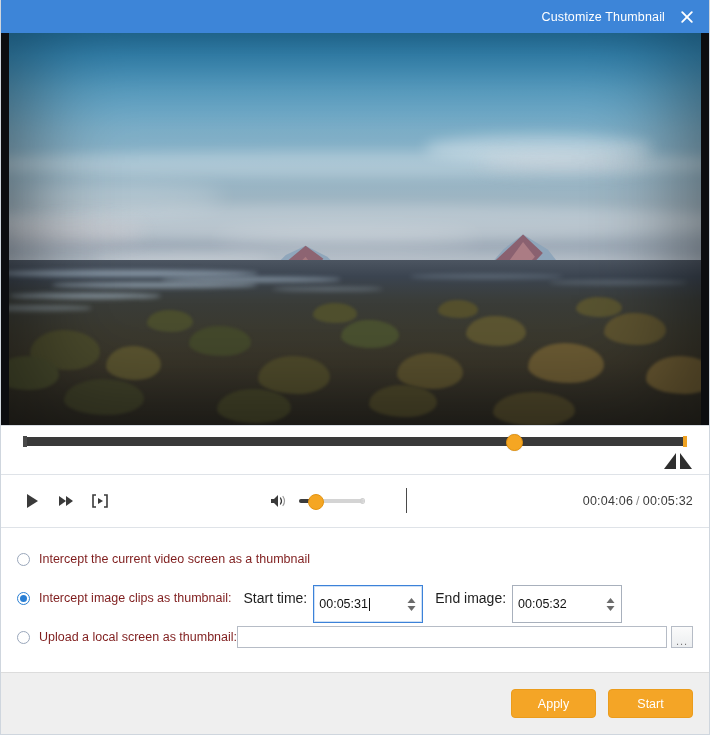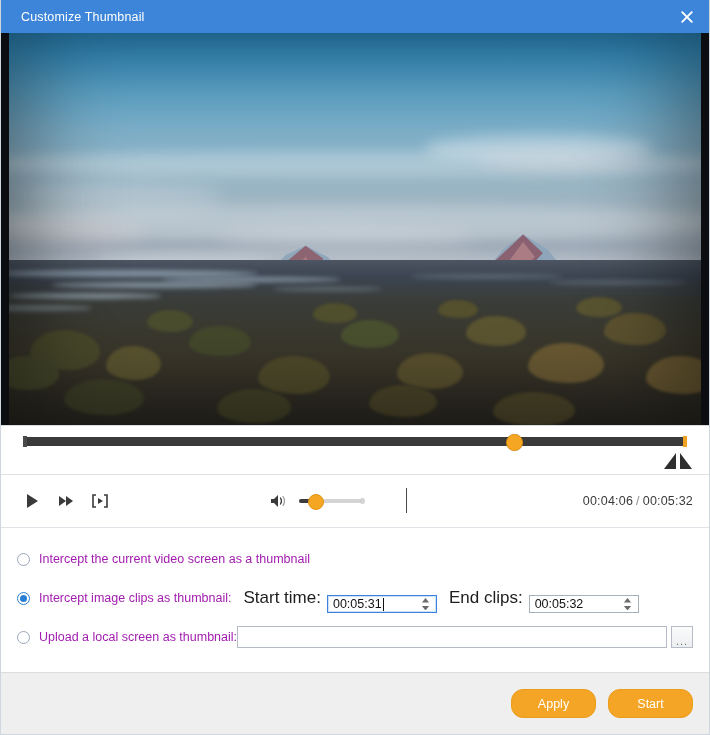--- a/index.html
+++ b/index.html
@@ -28,21 +28,21 @@
     border-bottom: 1px solid #cfd6de;
   }
 
   
   .titlebar {
     height: 33px;
     min-height: 33px;
     background: #3d85d8;
     display: flex;
     align-items: center;
-    justify-content: space-between;
+    justify-content: flex-end;
     padding: 0 0 0 20px;
     box-sizing: border-box;
   }
   .titlebar-title {
     color: #ffffff;
     font-size: 12.5px;
     letter-spacing: .15px;
   }
   .close-btn {
     width: 44px;
@@ -317,36 +317,36 @@
     content: "";
     position: absolute;
     left: 50%; top: 50%;
     width: 7px; height: 7px;
     margin: -3.5px 0 0 -3.5px;
     border-radius: 50%;
     background: #2a7fd4;
   }
   .opt-label {
     font-size: 12.5px;
-    color: #a21caf;
+    color: #7f1d1d;
     white-space: nowrap;
   }
   .field-label {
-    font-size: 17px;
+    font-size: 14px;
     color: #1d1d1d;
     margin-left: 12px;
     margin-right: 6px;
     white-space: nowrap;
   }
 
   
   .spin {
     position: relative;
     width: 110px;
-    height: 18px;
+    height: 38px;
     background: #fff;
     border: 1px solid #a8b0bc;
     box-sizing: border-box;
     display: flex;
     align-items: center;
     margin-top: 12px;
   }
   .spin.focused {
     border: 1px solid #3c82d9;
     box-shadow: 0 0 0 1px rgba(60,130,217,.25) inset;
@@ -414,21 +414,21 @@
     display: flex;
     align-items: center;
     justify-content: flex-end;
     padding-right: 16px;
     gap: 12px;
     box-sizing: border-box;
   }
   .btn {
     width: 85px;
     height: 29px;
-    border-radius: 12px;
+    border-radius: 4px;
     background: #f4a526;
     border: 1px solid #eb9c1c;
     color: #ffffff;
     font-size: 12.5px;
     display: flex;
     align-items: center;
     justify-content: center;
     cursor: pointer;
     box-sizing: border-box;
   }
@@ -595,21 +595,21 @@
         <div class="spin-arrows">
           <svg width="9" height="5" viewBox="0 0 9 5">
               <path d="M4.5,0 L8.5,5 L0.5,5 Z" fill="#6b6b6b"></path>
             </svg>
           <svg width="9" height="5" viewBox="0 0 9 5">
               <path d="M4.5,5 L0.5,0 L8.5,0 Z" fill="#6b6b6b"></path>
             </svg>
         </div>
       </div>
 
-      <div class="field-label">End clips:</div>
+      <div class="field-label">End image:</div>
       <div class="spin">
         <span class="spin-value">00:05:32</span>
         <div class="spin-arrows">
           <svg width="9" height="5" viewBox="0 0 9 5">
               <path d="M4.5,0 L8.5,5 L0.5,5 Z" fill="#6b6b6b"></path>
             </svg>
           <svg width="9" height="5" viewBox="0 0 9 5">
               <path d="M4.5,5 L0.5,0 L8.5,0 Z" fill="#6b6b6b"></path>
             </svg>
         </div>

